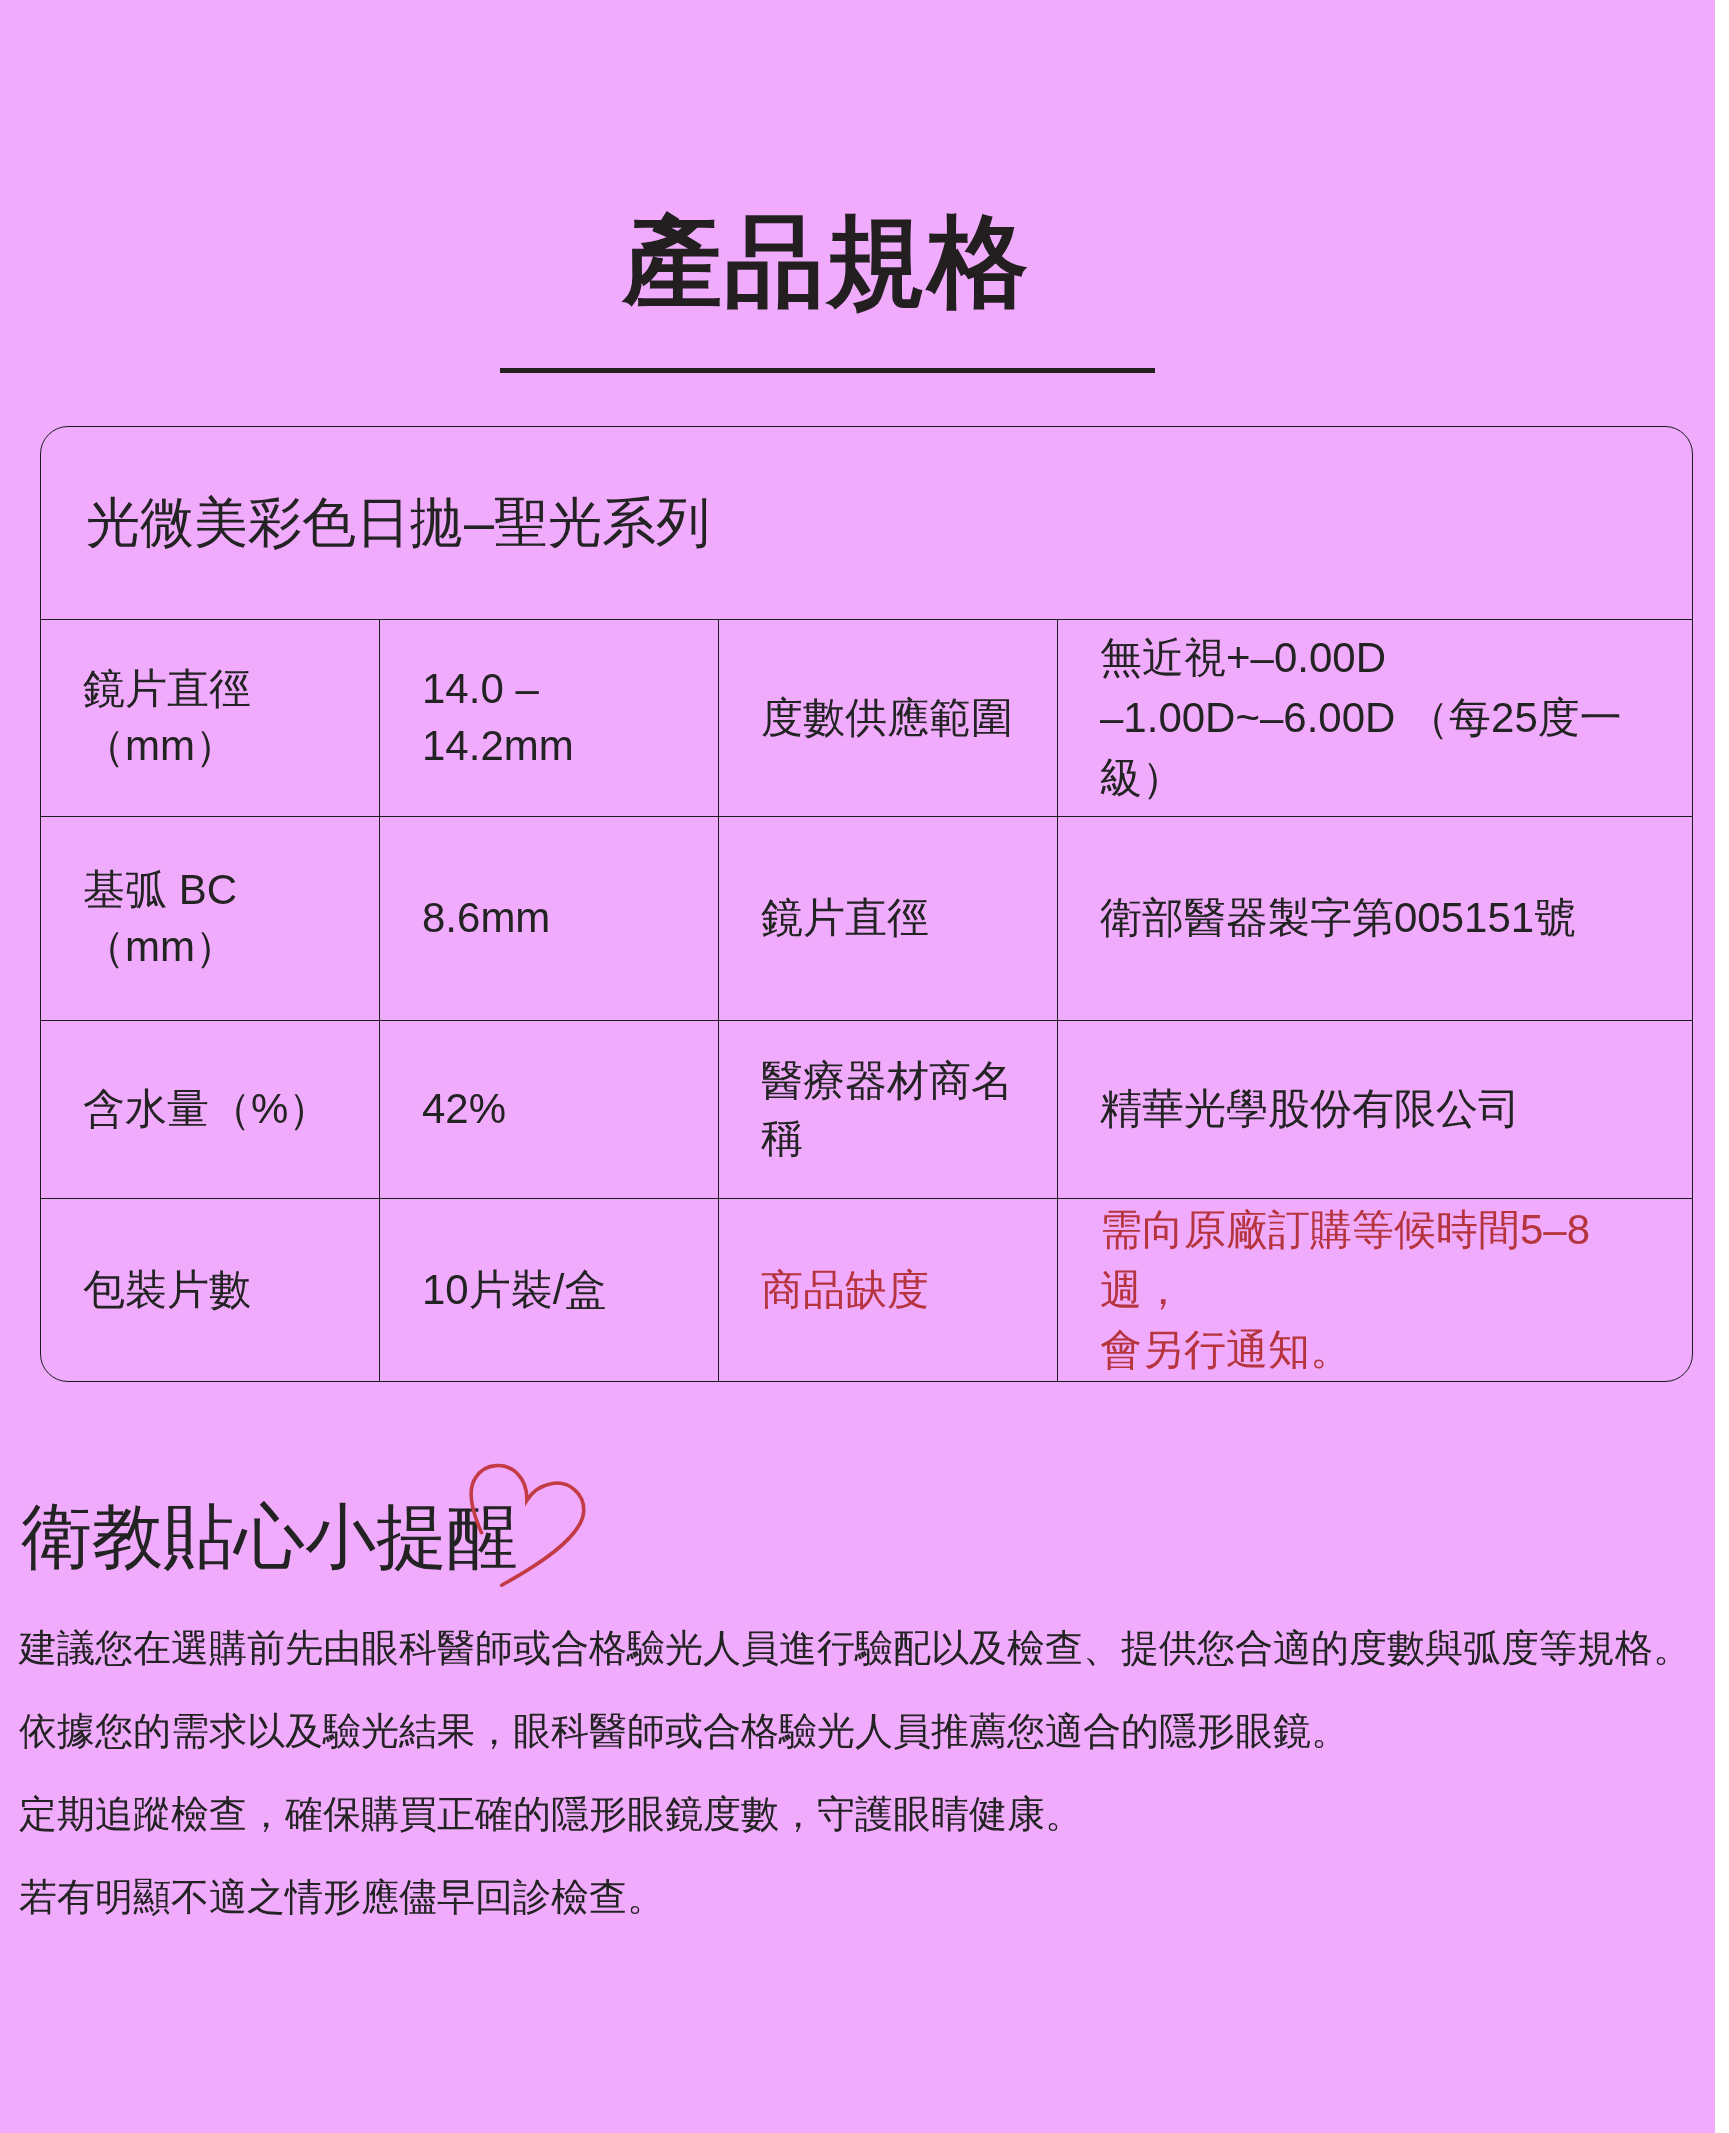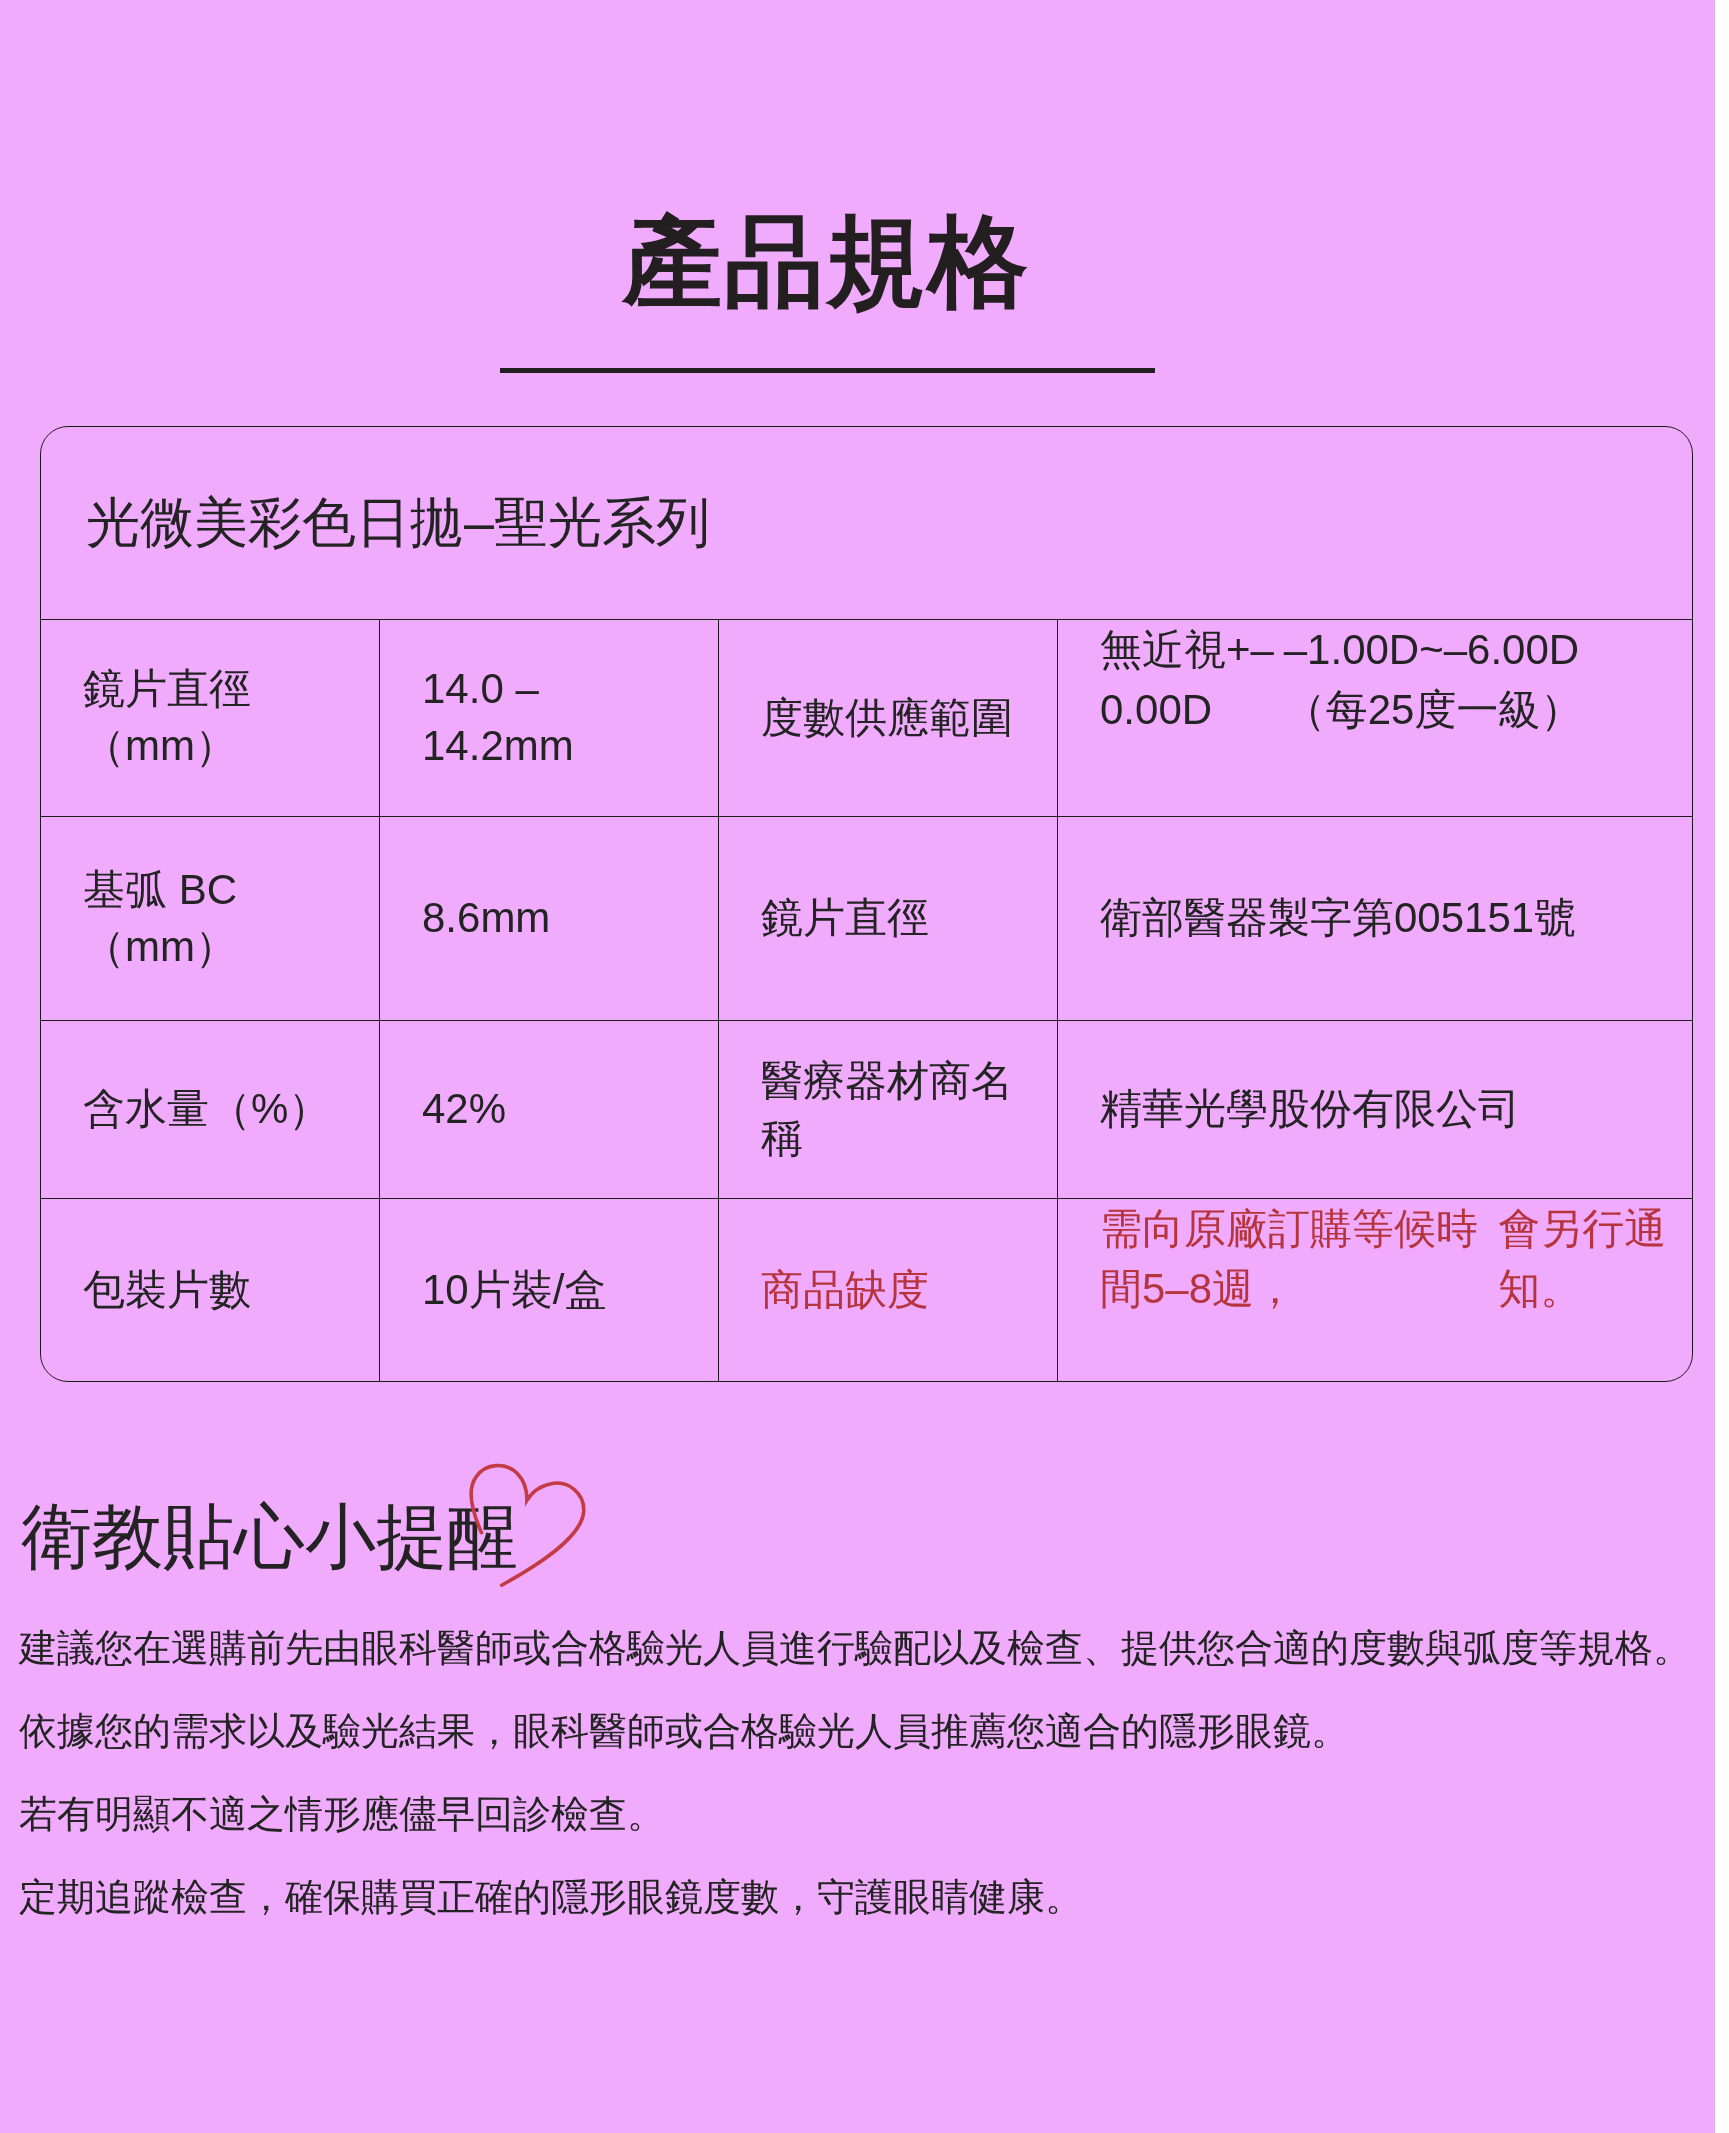--- a/index.html
+++ b/index.html
@@ -64,20 +64,21 @@
     align-items:center;
     padding-left:42px;
     padding-right:19px;
     font-size:42px;
     line-height:1.35;
     color:#232323;
   }
   .cell.c1{border-left:none;}
   .cell.r1{border-top:none;}
   .cell.multi{
+    flex-direction:column;
     justify-content:center;
     align-items:flex-start;
   }
   .cell.multi .vline{line-height:60px;}
   .cell.red{color:#b5343d;}
   
   .section-heading{
     position:absolute;
     left:21px; top:1498px;
     font-size:71px;
@@ -151,18 +152,18 @@
 
   <div class="heart">
     <svg viewBox="0 0 104 104" fill="none" xmlns="http://www.w3.org/2000/svg">
       <path d="M26 62 C13 47 7 34 10.5 24.5 C14 13 28 8 38 13.5 C44.5 17 48.5 23 50.5 30 C52.5 22.5 57.5 16.5 64.5 13 C75.5 7.5 89 13.5 92 25.5 C95.5 39.5 83 61 51 94" stroke="#c23b45" stroke-width="2.6" stroke-linecap="round"></path>
     </svg>
   </div>
 
   <div class="tips">
     <p class="tip-line">建議您在選購前先由眼科醫師或合格驗光人員進行驗配以及檢查、提供您合適的度數與弧度等規格。</p>
     <p class="tip-line">依據您的需求以及驗光結果，眼科醫師或合格驗光人員推薦您適合的隱形眼鏡。</p>
+    <p class="tip-line">定期追蹤檢查，確保購買正確的隱形眼鏡度數，守護眼睛健康。</p>
     <p class="tip-line">若有明顯不適之情形應儘早回診檢查。</p>
-    <p class="tip-line">定期追蹤檢查，確保購買正確的隱形眼鏡度數，守護眼睛健康。</p>
   </div>
 
 </div>
 
 
 </body></html>

